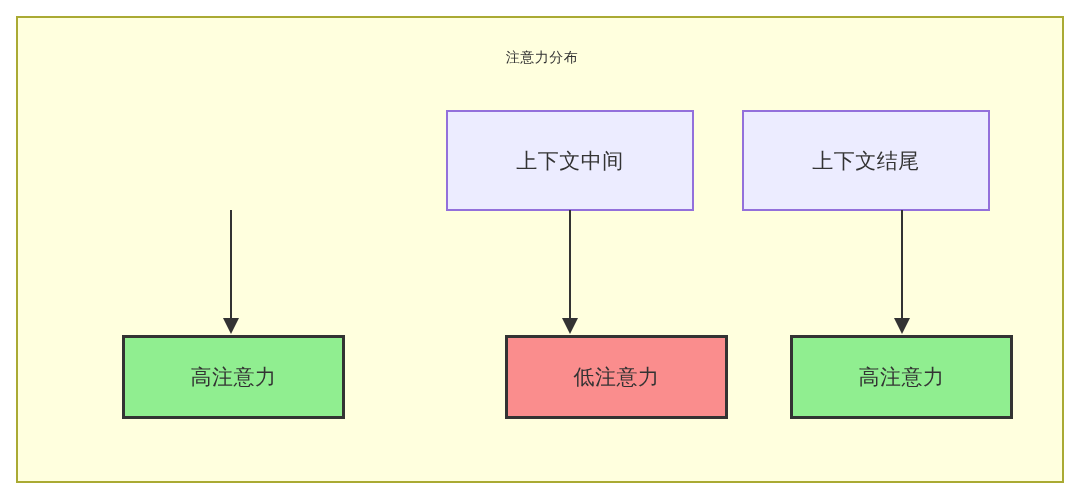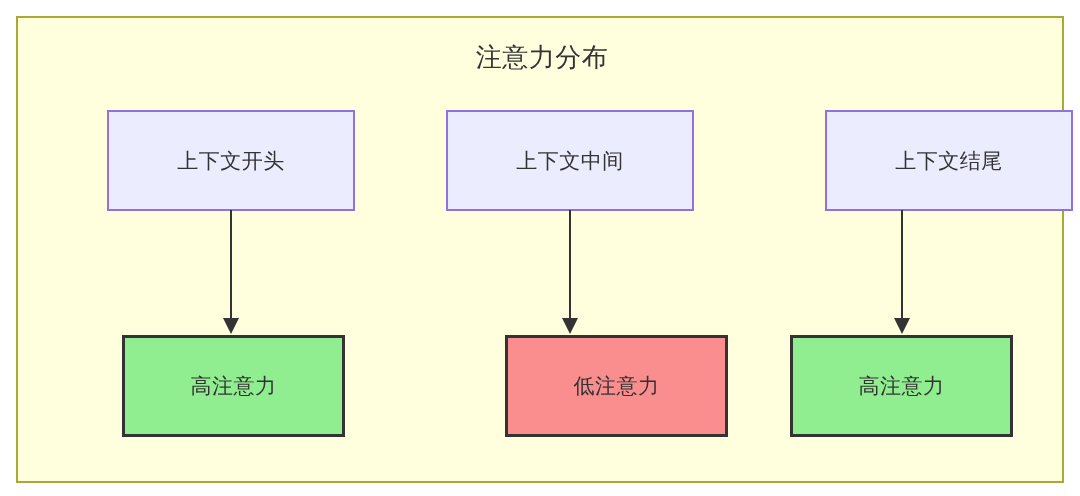--- a/index.html
+++ b/index.html
@@ -33,21 +33,21 @@
     border: 2px solid #aaaa33;
     box-sizing: border-box;
   }
 
   .subgraph-title {
     position: absolute;
     left: 0;
     top: 26px;
     width: 1048px;
     text-align: center;
-    font-size: 26px;
+    font-size: 14px;
     line-height: 26px;
     color: #333333;
     letter-spacing: 0.5px;
   }
 
   
   .node {
     position: absolute;
     box-sizing: border-box;
     display: flex;
@@ -62,32 +62,32 @@
   .node.top {
     background: #ececff;
     border: 2px solid #9370db;
     width: 248px;
     height: 101px;
     top: 92px;
   }
 
   .node.bottom {
     width: 223px;
-    height: 102px;
+    height: 84px;
     top: 317px;
     border: 3px solid #333333;
   }
 
   .node.fill-green { background: #90ee90; }
   .node.fill-red   { background: #fa8d8d; }
 
   
   .col1.top    { left: 89px; }
   .col2.top    { left: 428px; font-family: Liberation Serif, serif; }
-  .col3.top    { left: 807px; }
+  .col3.top    { left: 724px; }
 
   .col1.bottom { left: 104px; }
   .col2.bottom { left: 443px; margin-left: 44px; }
   .col3.bottom { left: 772px; }
 
   
   .arrow {
     position: absolute;
     top: 192px;
     width: 22px;
@@ -101,23 +101,20 @@
 </style>
 </head>
 <body>
 
 <div id="canvas">
 
   <div class="subgraph">
 
     <div class="subgraph-title">注意力分布</div>
 
-    <div class="node top col1">
-      <span>上下文开头</span>
-    </div>
 
     <div class="node top col2">
       <span>上下文中间</span>
     </div>
 
     <div class="node top col3">
       <span>上下文结尾</span>
     </div>
 
     <div class="arrow col1">

